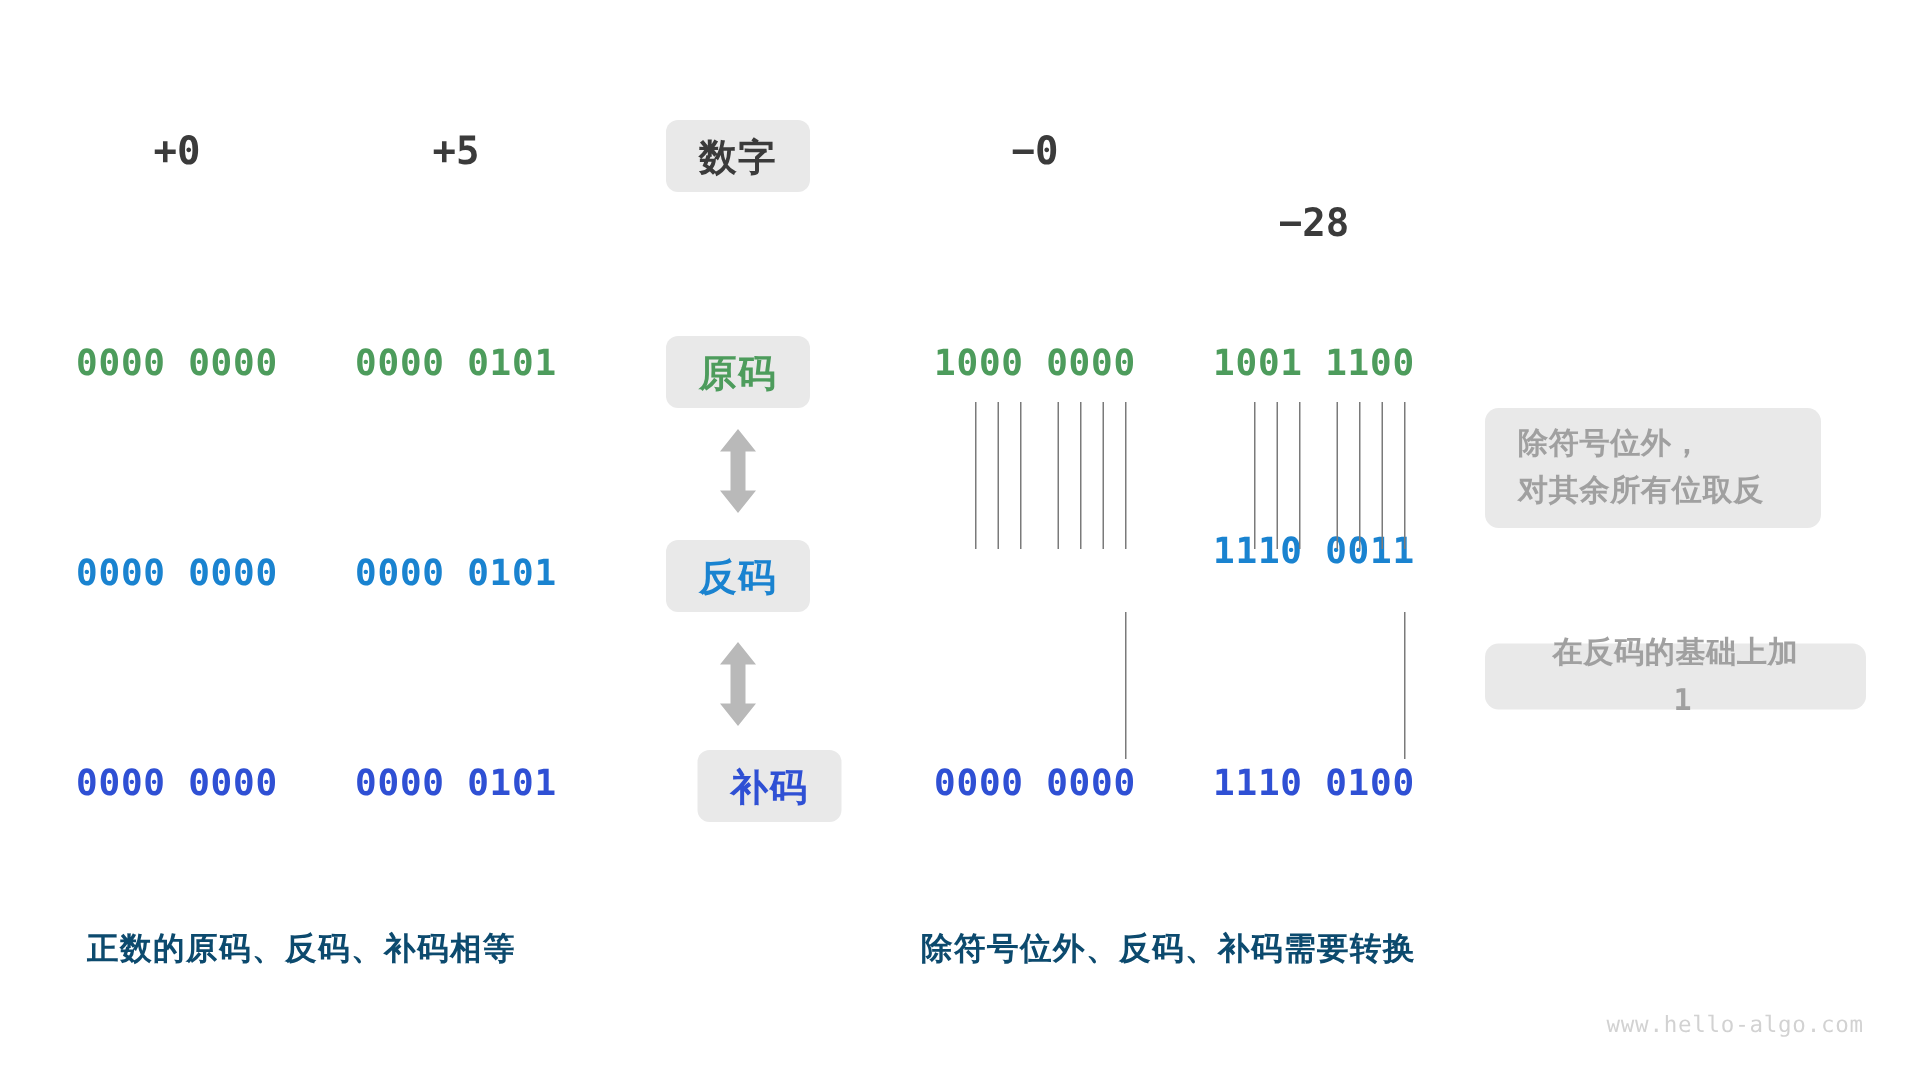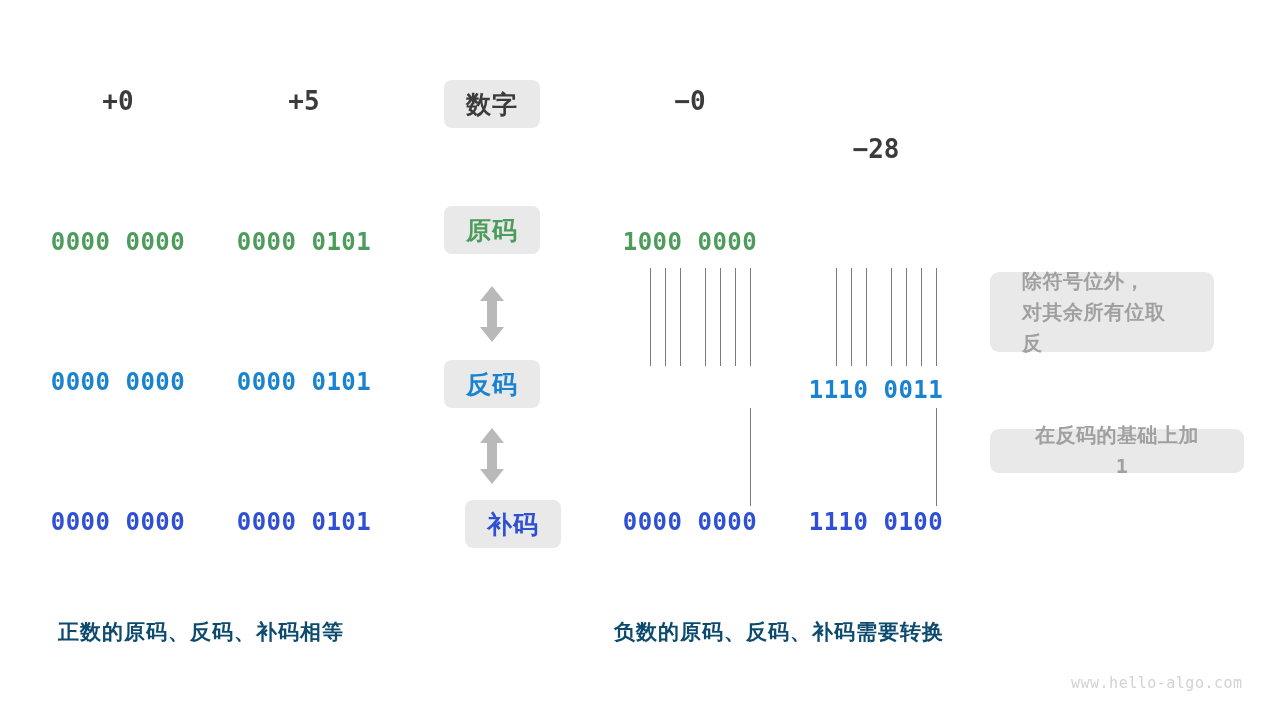--- a/index.html
+++ b/index.html
@@ -85,21 +85,21 @@
     background: #e9e9e9;
     border-radius: 9px;
     color: #a0a0a0;
     font-size: 20px;
     font-weight: bold;
     line-height: 31px;
     letter-spacing: 0.5px;
     display: flex;
     flex-direction: column;
     justify-content: center;
-    padding: 0 32px;
+    padding: 0 22px;
     box-sizing: border-box;
   }
   .note .mono-one {
     font-family: "DejaVu Sans Mono", monospace;
   }
 
   
   .caption {
     color: #0c4a6e;
     font-size: 21px;
@@ -129,33 +129,34 @@
   <div class="abs pill pill-head" style="left:444px; top:80px; width:96px; height:48px;">数字</div>
 
   <div class="abs num-head" style="left:600px; top:86px; width:180px;">−0</div>
 
   <div class="abs num-head" style="left:786px; top:86px; width:180px;margin-top:48px;">−28</div>
 
   <div class="abs bits c-green" style="left:28px; top:228px; width:180px;">0000 0000</div>
 
   <div class="abs bits c-green" style="left:214px; top:228px; width:180px;">0000 0101</div>
 
-  <div class="abs pill pill-green" style="left:444px; top:206px; width:96px; height:48px;">原码</div>
+  <div class="abs pill pill-green" style="left:444px; top:224px; width:96px; height:48px;">原码</div>
 
   <div class="abs bits c-green" style="left:600px; top:228px; width:180px;">1000 0000</div>
 
+  <div class="abs bits c-green" style="left:786px; top:228px; width:180px;">1001 1100</div>
 
   <div class="abs bits c-blue" style="left:28px; top:368px; width:180px;">0000 0000</div>
 
   <div class="abs bits c-blue" style="left:214px; top:368px; width:180px;">0000 0101</div>
 
   <div class="abs pill pill-blue" style="left:444px; top:360px; width:96px; height:48px;">反码</div>
 
 
-  <div class="abs bits c-blue" style="left:786px; top:376px; width:180px;">1110 0011</div>
+  <div class="abs bits c-blue" style="left:786px; top:353px; width:180px;">1110 0011</div>
 
   <div class="abs bits c-navy" style="left:28px; top:508px; width:180px;">0000 0000</div>
 
   <div class="abs bits c-navy" style="left:214px; top:508px; width:180px;">0000 0101</div>
 
   <div class="abs pill pill-navy" style="left:444px; top:500px; width:96px; height:48px;margin-left:21px;">补码</div>
 
   <div class="abs bits c-navy" style="left:600px; top:508px; width:180px;">0000 0000</div>
 
   <div class="abs bits c-navy" style="left:786px; top:508px; width:180px;">1110 0100</div>
@@ -195,17 +196,17 @@
     <span>对其余所有位取反</span>
   </div>
 
   <div class="abs note" style="left:990px; top:429px; width:254px; height:44px; flex-direction:column; align-items:center;">
     <span>在反码的基础上加</span>
     <span class="mono-one" style="padding-left:10px;">1</span>
   </div>
 
   <div class="abs caption" style="left:58px; top:618px;">正数的原码、反码、补码相等</div>
 
-  <div class="abs caption" style="left:614px; top:618px;">负数的原码、反码、补码需要转换</div>
+  <div class="abs caption" style="left:614px; top:618px;">除符号位外、反码、补码需要转换</div>
 
   <div class="abs watermark" style="left:1071px; top:674px;">www.hello-algo.com</div>
 
 </div>
 
 </body></html>

